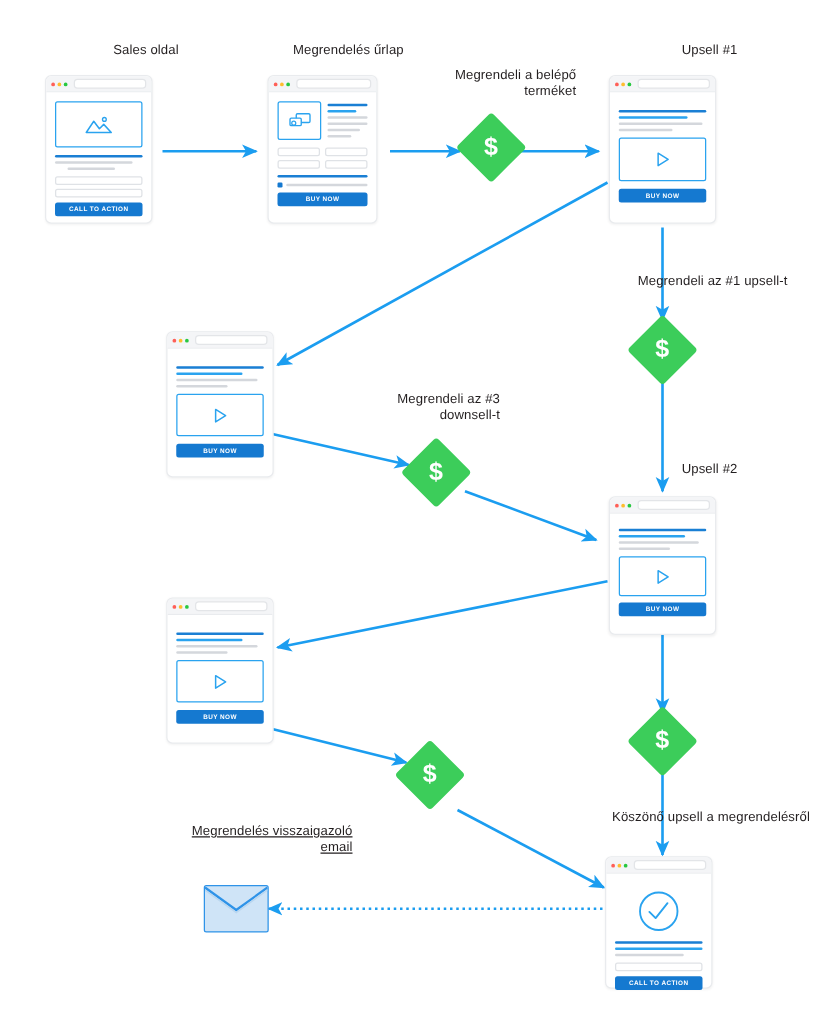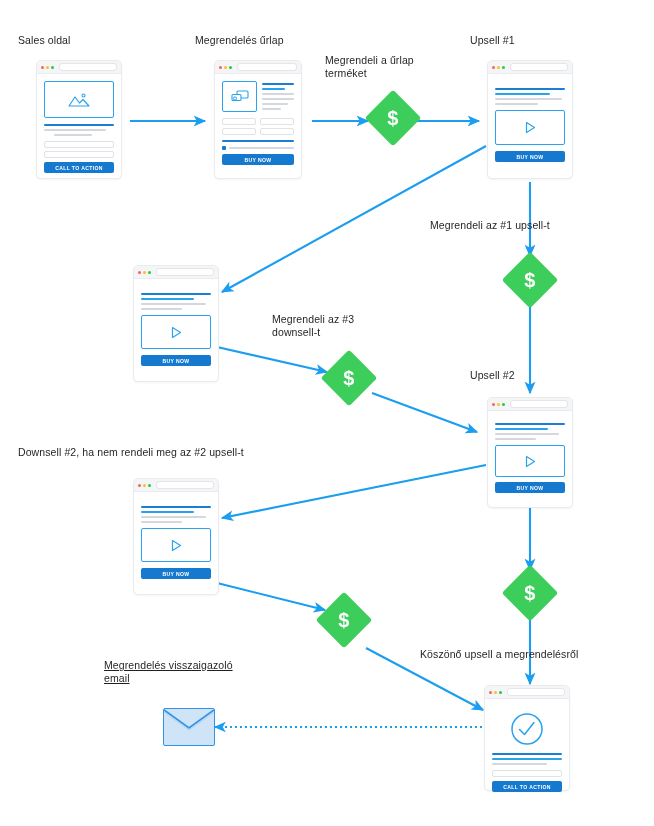--- a/index.html
+++ b/index.html
@@ -15,21 +15,21 @@
     width: 654px;
     height: 826px;
     background: #ffffff;
     overflow: hidden;
   }
   .lbl {
     position: absolute;
     color: #231f20;
     font-size: 10.5px;
     line-height: 13px;
-    text-align: left;
+    text-align: right;
     white-space: pre-line;
     letter-spacing: 0.1px;
   }
   
   .card {
     position: absolute;
     background: #ffffff;
     border: 1px solid #e9ebee;
     border-radius: 5px;
     box-sizing: border-box;
@@ -185,32 +185,31 @@
 
     <line x1="482" y1="727" x2="215" y2="727" stroke="#1b9df0" stroke-width="2" stroke-dasharray="2 3" marker-end="url(#ah)" fill="none"></line>
   </svg>
 
   <div class="lbl" style="left:18px; top:34px; width:125px;">Sales oldal</div>
 
   <div class="lbl" style="left:195px; top:34px; width:128px;">Megrendelés űrlap</div>
 
   <div class="lbl" style="left:470px; top:34px; width:120px;">Upsell #1</div>
 
-  <div class="lbl" style="left:325px; top:54px; width:136px;">Megrendeli a űrlap
+  <div class="lbl" style="left:325px; top:54px; width:136px;">Megrendeli a belépő
 terméket</div>
 
   <div class="lbl" style="left:430px; top:219px; width:200px;">Megrendeli az #1 upsell-t</div>
 
 
   <div class="lbl" style="left:272px; top:313px; width:128px;">Megrendeli az #3
 downsell-t</div>
 
   <div class="lbl" style="left:470px; top:369px; width:120px;">Upsell #2</div>
 
-  <div class="lbl" style="left:18px; top:446px; width:295px;">Downsell #2, ha nem rendeli meg az #2 upsell-t</div>
 
 
 
   <div class="lbl" style="left:420px; top:648px; width:228px;">Köszönő upsell a megrendelésről</div>
 
   <div class="lbl" style="left:104px; top:659px; width:178px;text-decoration:underline;">Megrendelés visszaigazoló
 email</div>
 
   <div class="card" style="left:36px; top:60px; width:86px; height:119px;">
     <div class="chrome">

